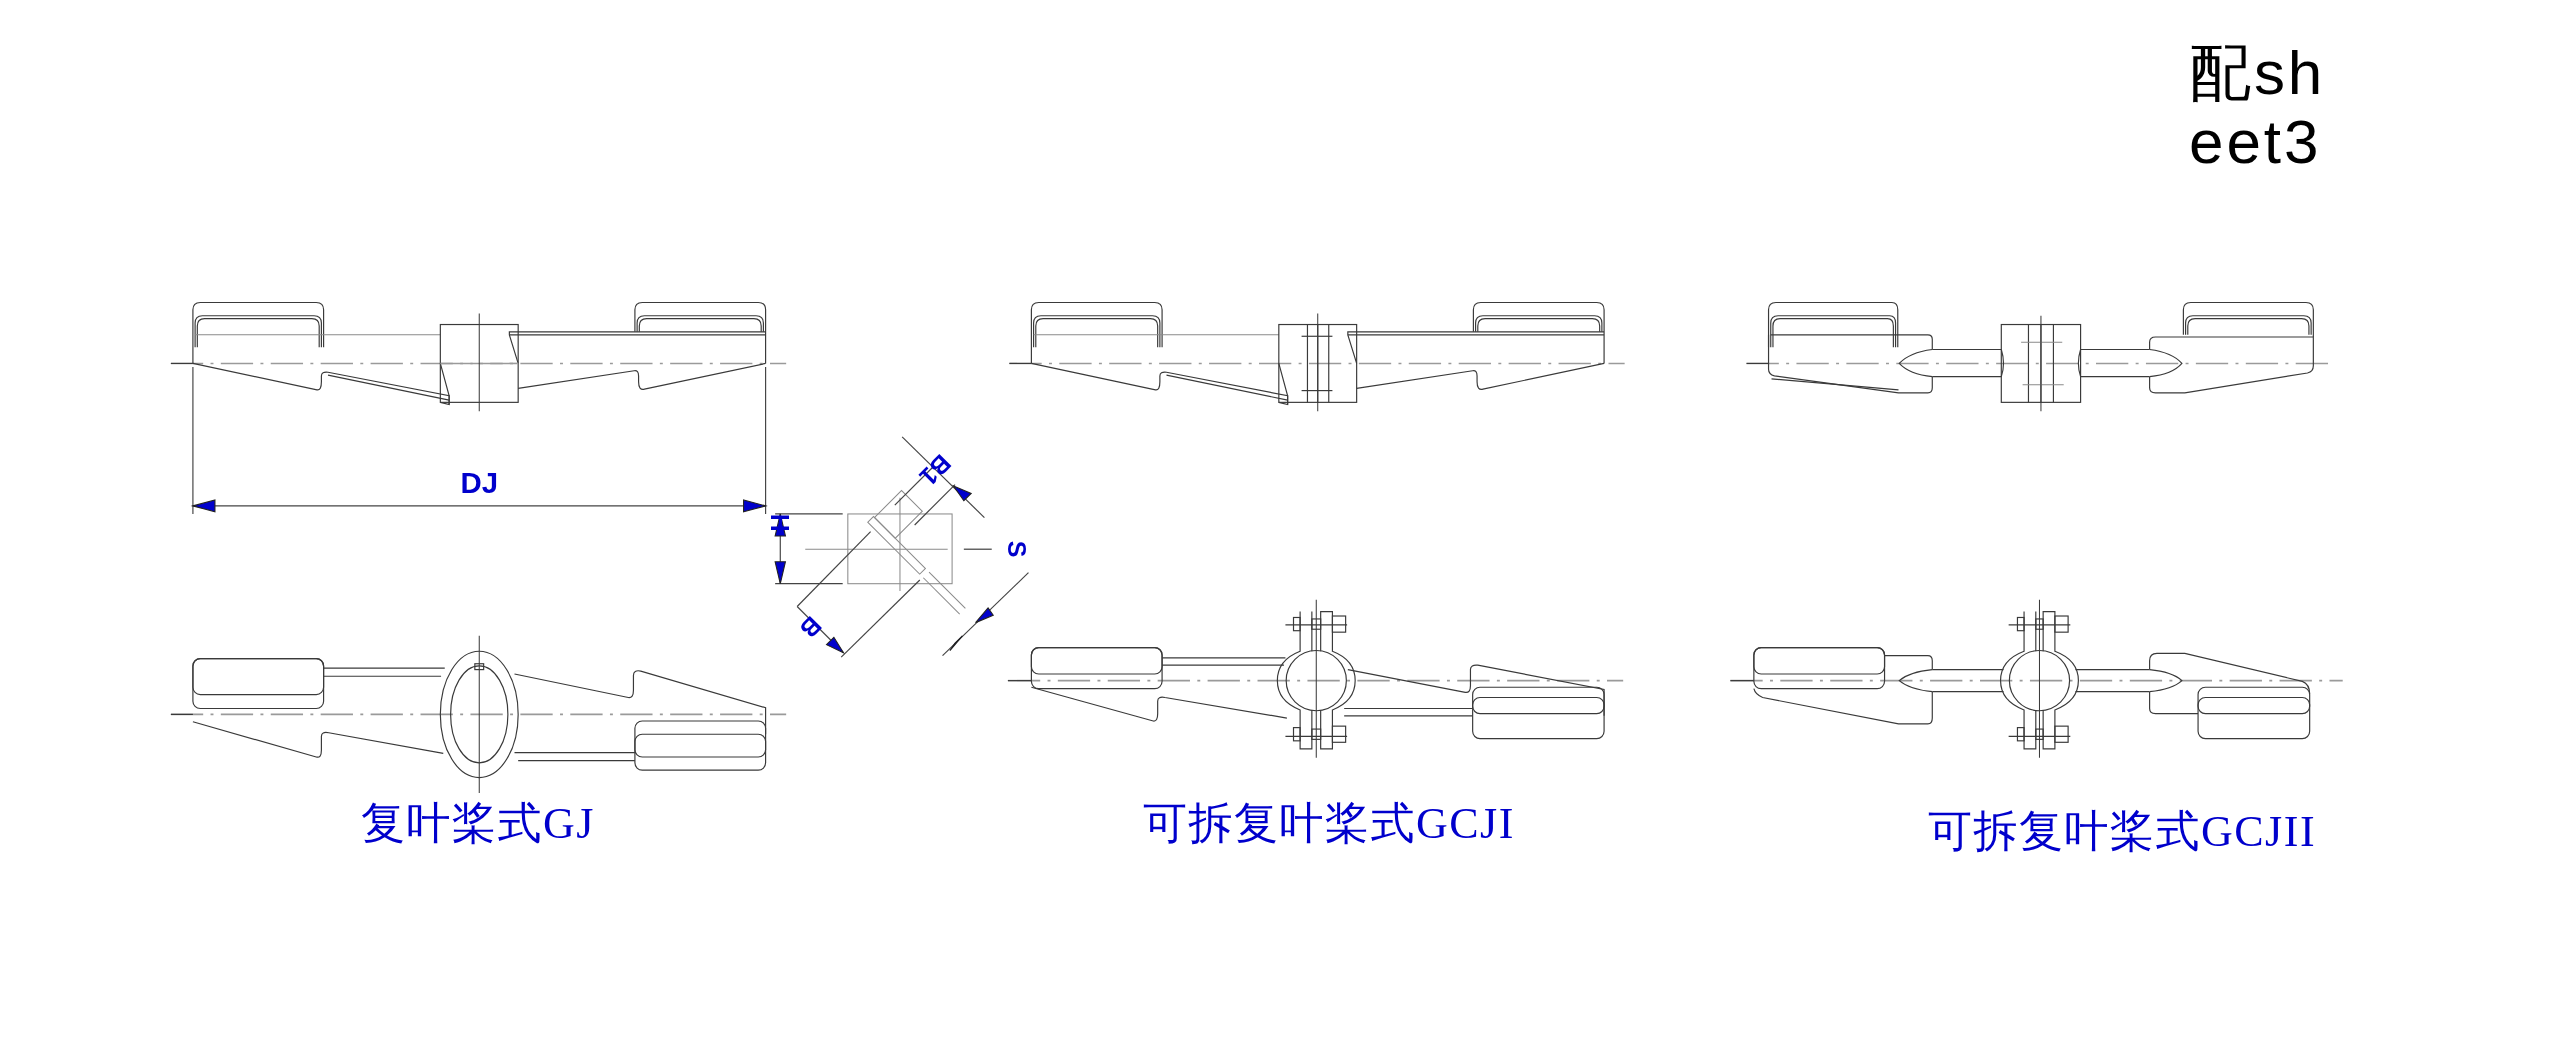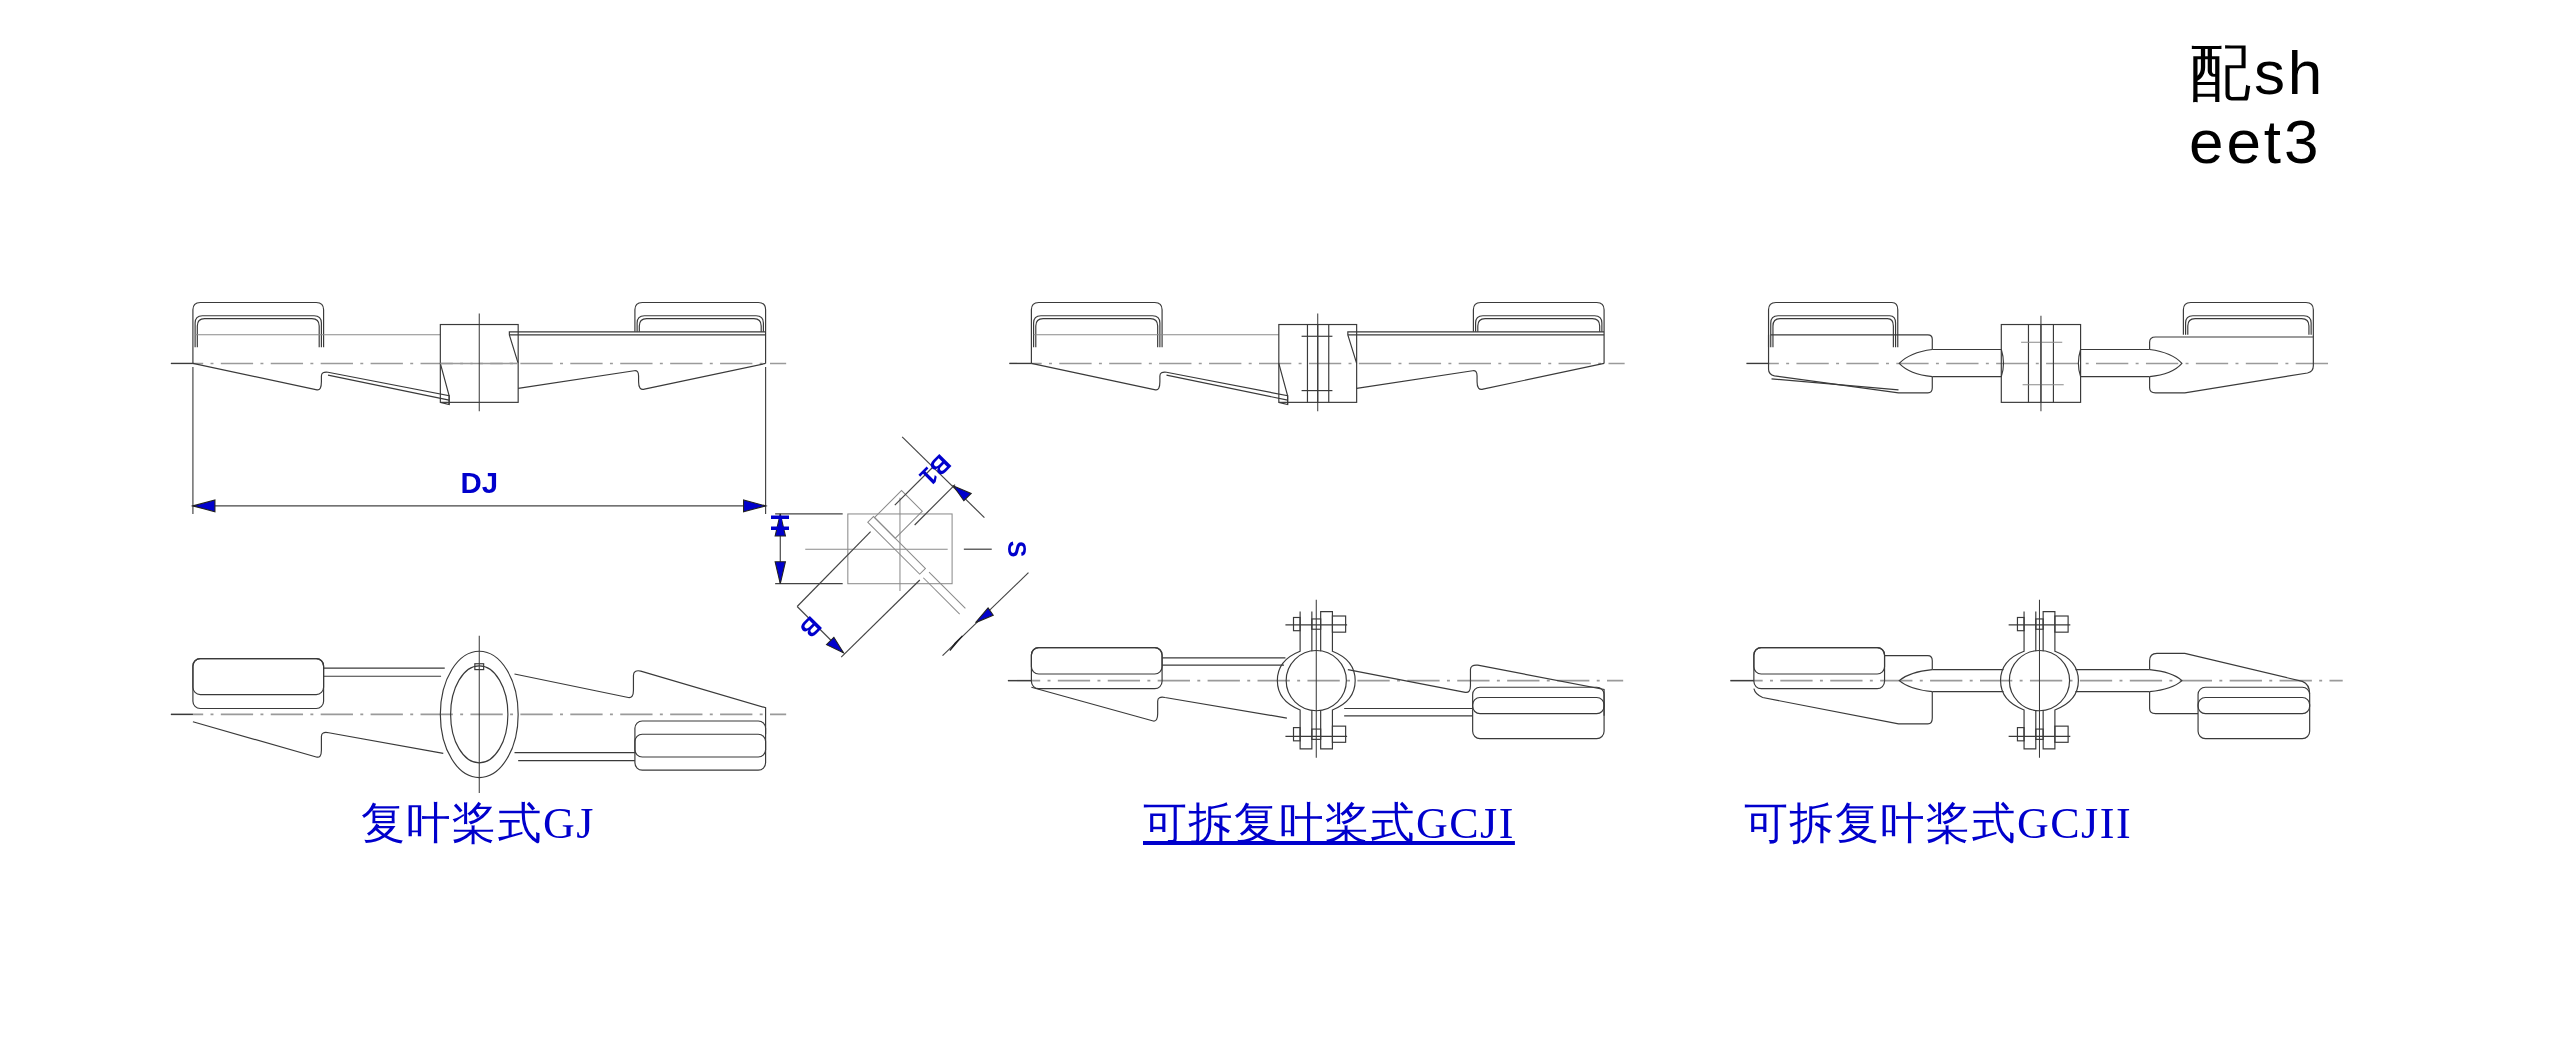--- a/index.html
+++ b/index.html
@@ -226,15 +226,15 @@
       <rect class="ln" x="-30" y="64" width="9" height="18"></rect>
       <rect class="ln" x="21" y="62" width="18" height="22"></rect>
       <rect class="ln" x="-5" y="66" width="10" height="14"></rect>
       <line class="ln" x1="-42" y1="76" x2="42" y2="76"></line>
       <line class="ax" x1="0" y1="-110" x2="0" y2="105"></line>
     </g>
   </g>
 </svg>
 
 <div class="caption" style="left:361px;">复叶桨式GJ</div>
-<div class="caption" style="left:1143px;text-decoration:underline;">可拆复叶桨式GCJI</div>
-<div class="caption" style="left:1744px;">可拆复叶桨式GCJII</div>
+<div class="caption" style="left:1143px;">可拆复叶桨式GCJI</div>
+<div class="caption" style="left:1928px;margin-top:8px;">可拆复叶桨式GCJII</div>
 
 
 </body></html>

